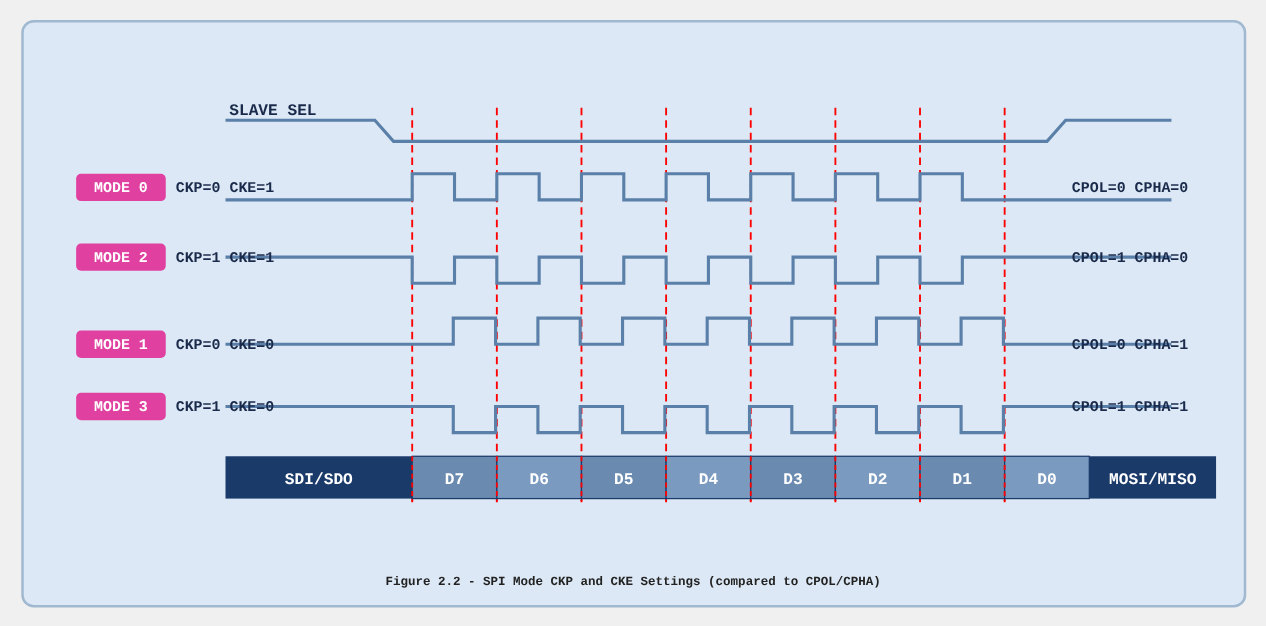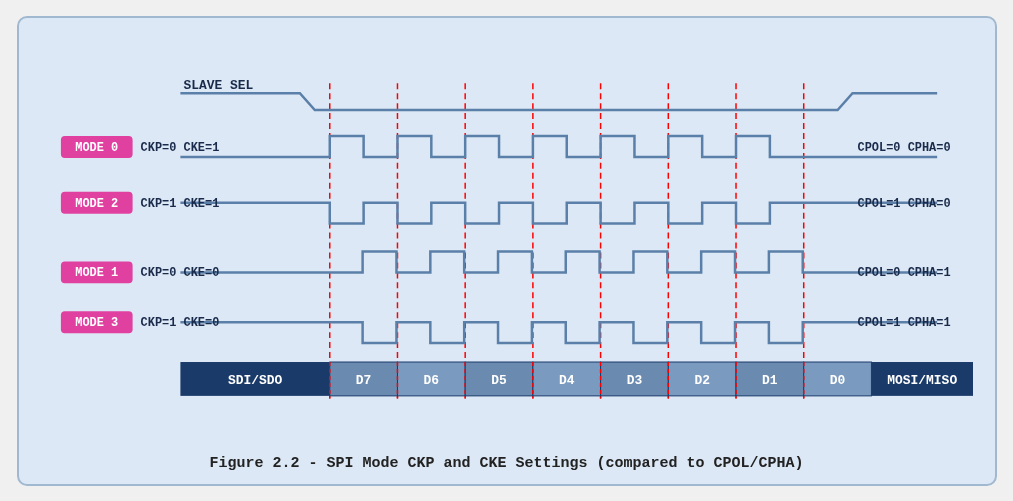--- a/index.html
+++ b/index.html
@@ -26,21 +26,21 @@
       flex: 1;
       position: relative;
     }
     
     .waveform-svg {
       width: 100%;
       height: 100%;
     }
     .caption {
       text-align: center;
-      font-size: 15px;
+      font-size: 10px;
       font-weight: bold;
       color: #222;
       margin-top: 8px;
       font-family: 'Courier New', Courier, monospace;
     }
   </style>
 </head>
 <body>
 
 <div class="outer">

